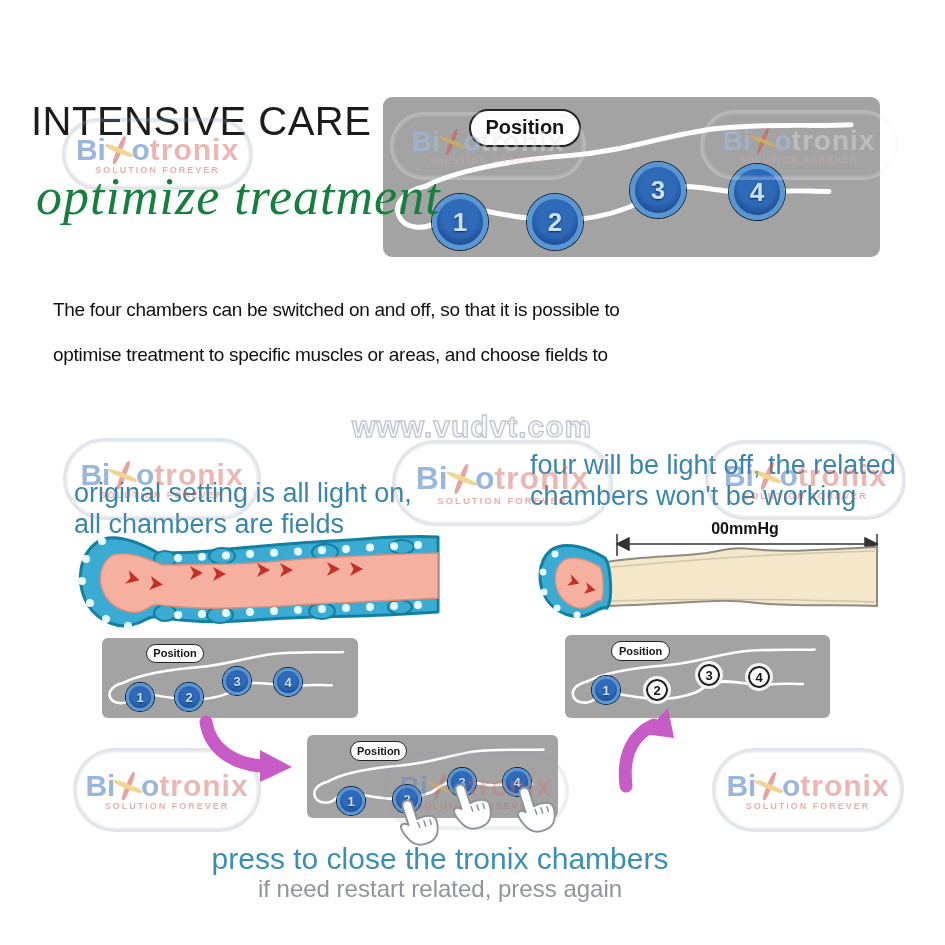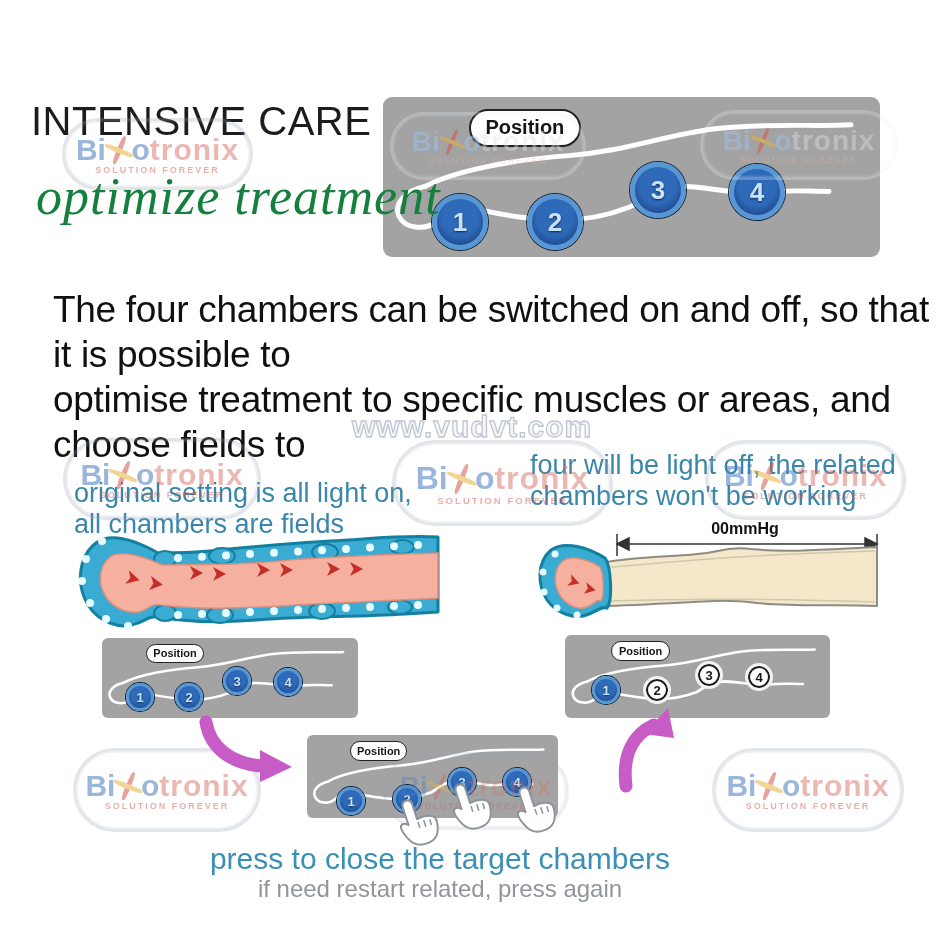--- a/index.html
+++ b/index.html
@@ -7,21 +7,21 @@
         font-family:"Liberation Sans",sans-serif;}
 
   
   .title{position:absolute;left:31px;top:99px;font-size:40px;letter-spacing:.5px;
          color:#1c1c1c;z-index:2;}
   .subtitle{position:absolute;left:36px;top:167px;font-size:52px;font-style:italic;
             font-family:"Liberation Serif",serif;color:#15803d;letter-spacing:1px;z-index:2;}
 
   
   .description{position:absolute;left:53px;top:287px;z-index:2;color:#101010;
-               font-size:37px;line-height:45px;letter-spacing:-.3px;}
+               font-size:19px;line-height:45px;letter-spacing:-.3px;}
 
   
   .panel{position:absolute;background:#a3a3a3;border-radius:9px;z-index:1;}
   .panel svg.legline{position:absolute;left:0;top:0;width:100%;height:100%;}
   .pos-pill{position:absolute;left:17.3%;top:7.5%;width:21.7%;height:21%;
             background:#fff;border:2px solid #232323;border-radius:999px;
             display:flex;align-items:center;justify-content:center;
             font-weight:bold;color:#161616;z-index:3;}
   .panel.lg .pos-pill{font-size:20px;}
   .panel.sm .pos-pill{font-size:11px;border-width:1.5px;}
@@ -273,21 +273,21 @@
   <svg class="abs-svg pink-arrow" style="left:192px;top:714px;" width="105" height="72" viewBox="0 0 105 72">
     <path d="M14,8 C18,34 40,50 70,52" fill="none" stroke="#c85cc6" stroke-width="13" stroke-linecap="round"></path>
     <polygon points="68,36 100,53 68,68" fill="#c85cc6"></polygon>
   </svg>
   <svg class="abs-svg pink-arrow" style="left:616px;top:706px;" width="78" height="88" viewBox="0 0 78 88">
     <path d="M10,80 C6,48 18,28 38,19" fill="none" stroke="#c85cc6" stroke-width="13" stroke-linecap="round"></path>
     <polygon points="28,28 52,2 58,32" fill="#c85cc6"></polygon>
   </svg>
 
   <div class="bottom-caption">
-    <div class="main">press to close the target chambers</div>
+    <div class="main">press to close the tronix chambers</div>
     <div class="note">if need restart related, press again</div>
   </div>
 
   <div class="wm" style="left:62px;top:118px;width:185px;height:66px;font-size:30px;">
       <div class="wm-row">
         <span class="wm-bi">Bi</span>
         <span class="wm-star"></span>
         <span class="wm-o">o</span>
         <span class="wm-tronix">tronix</span>
       </div>

